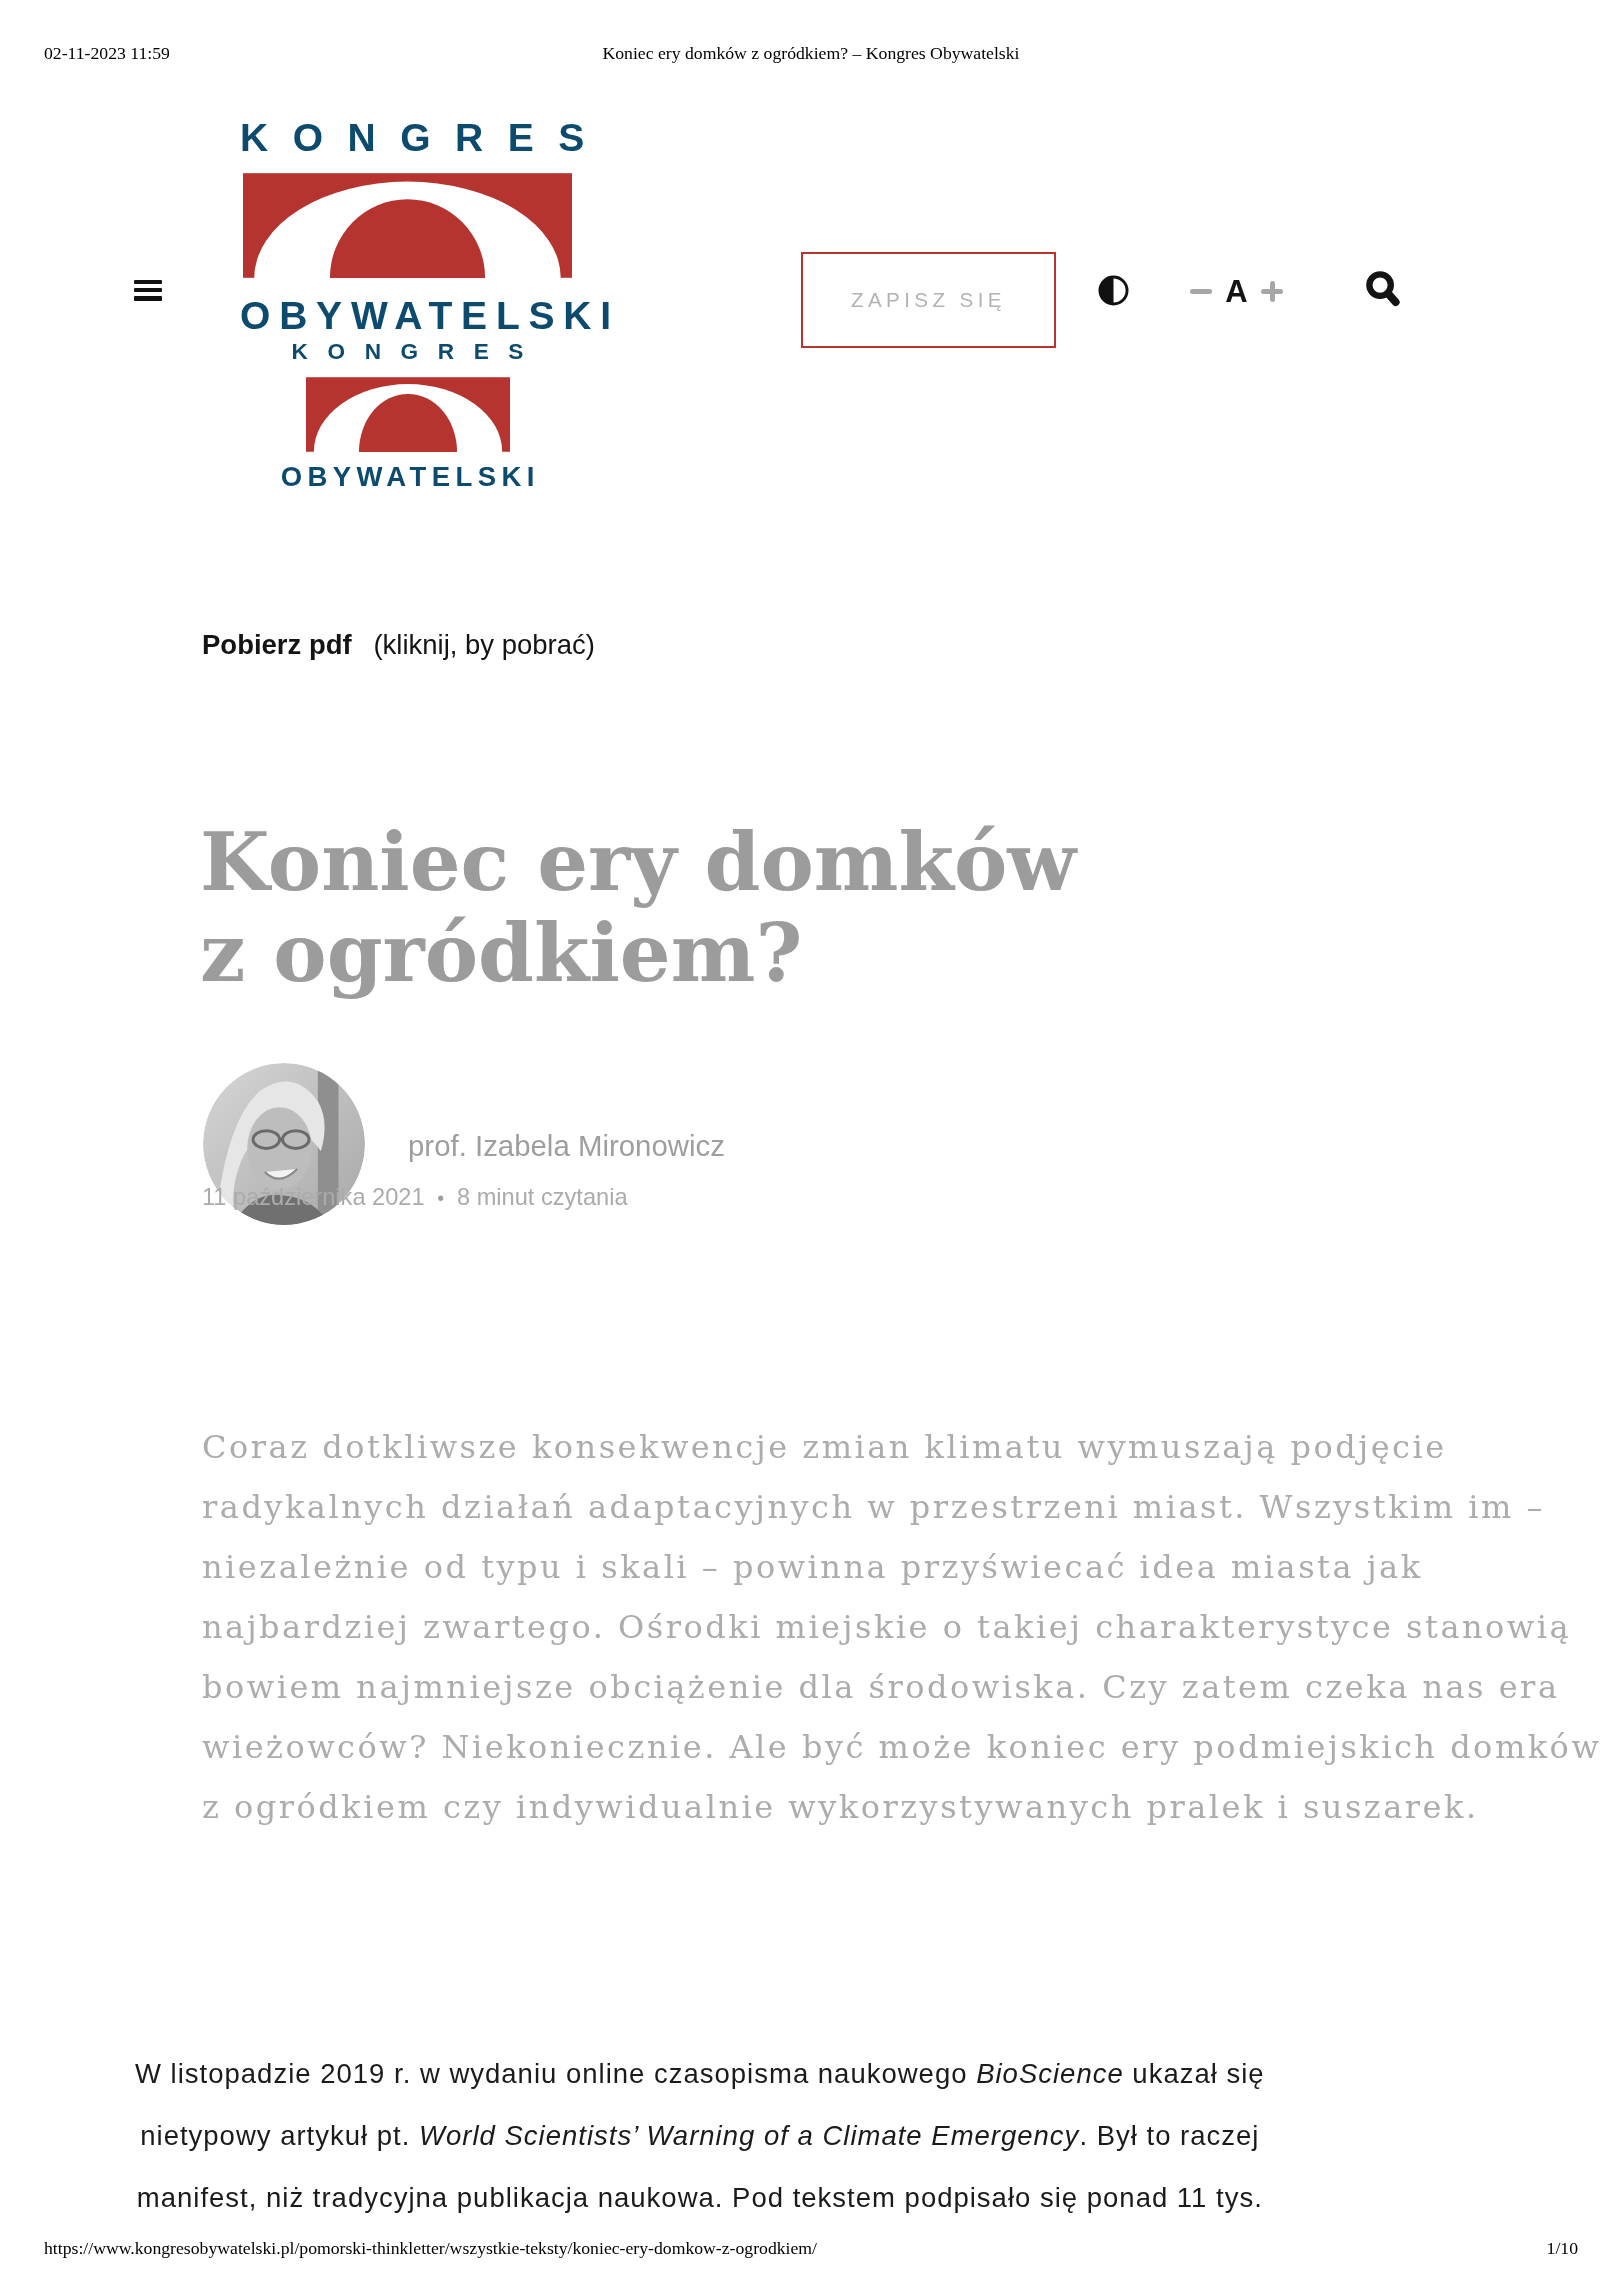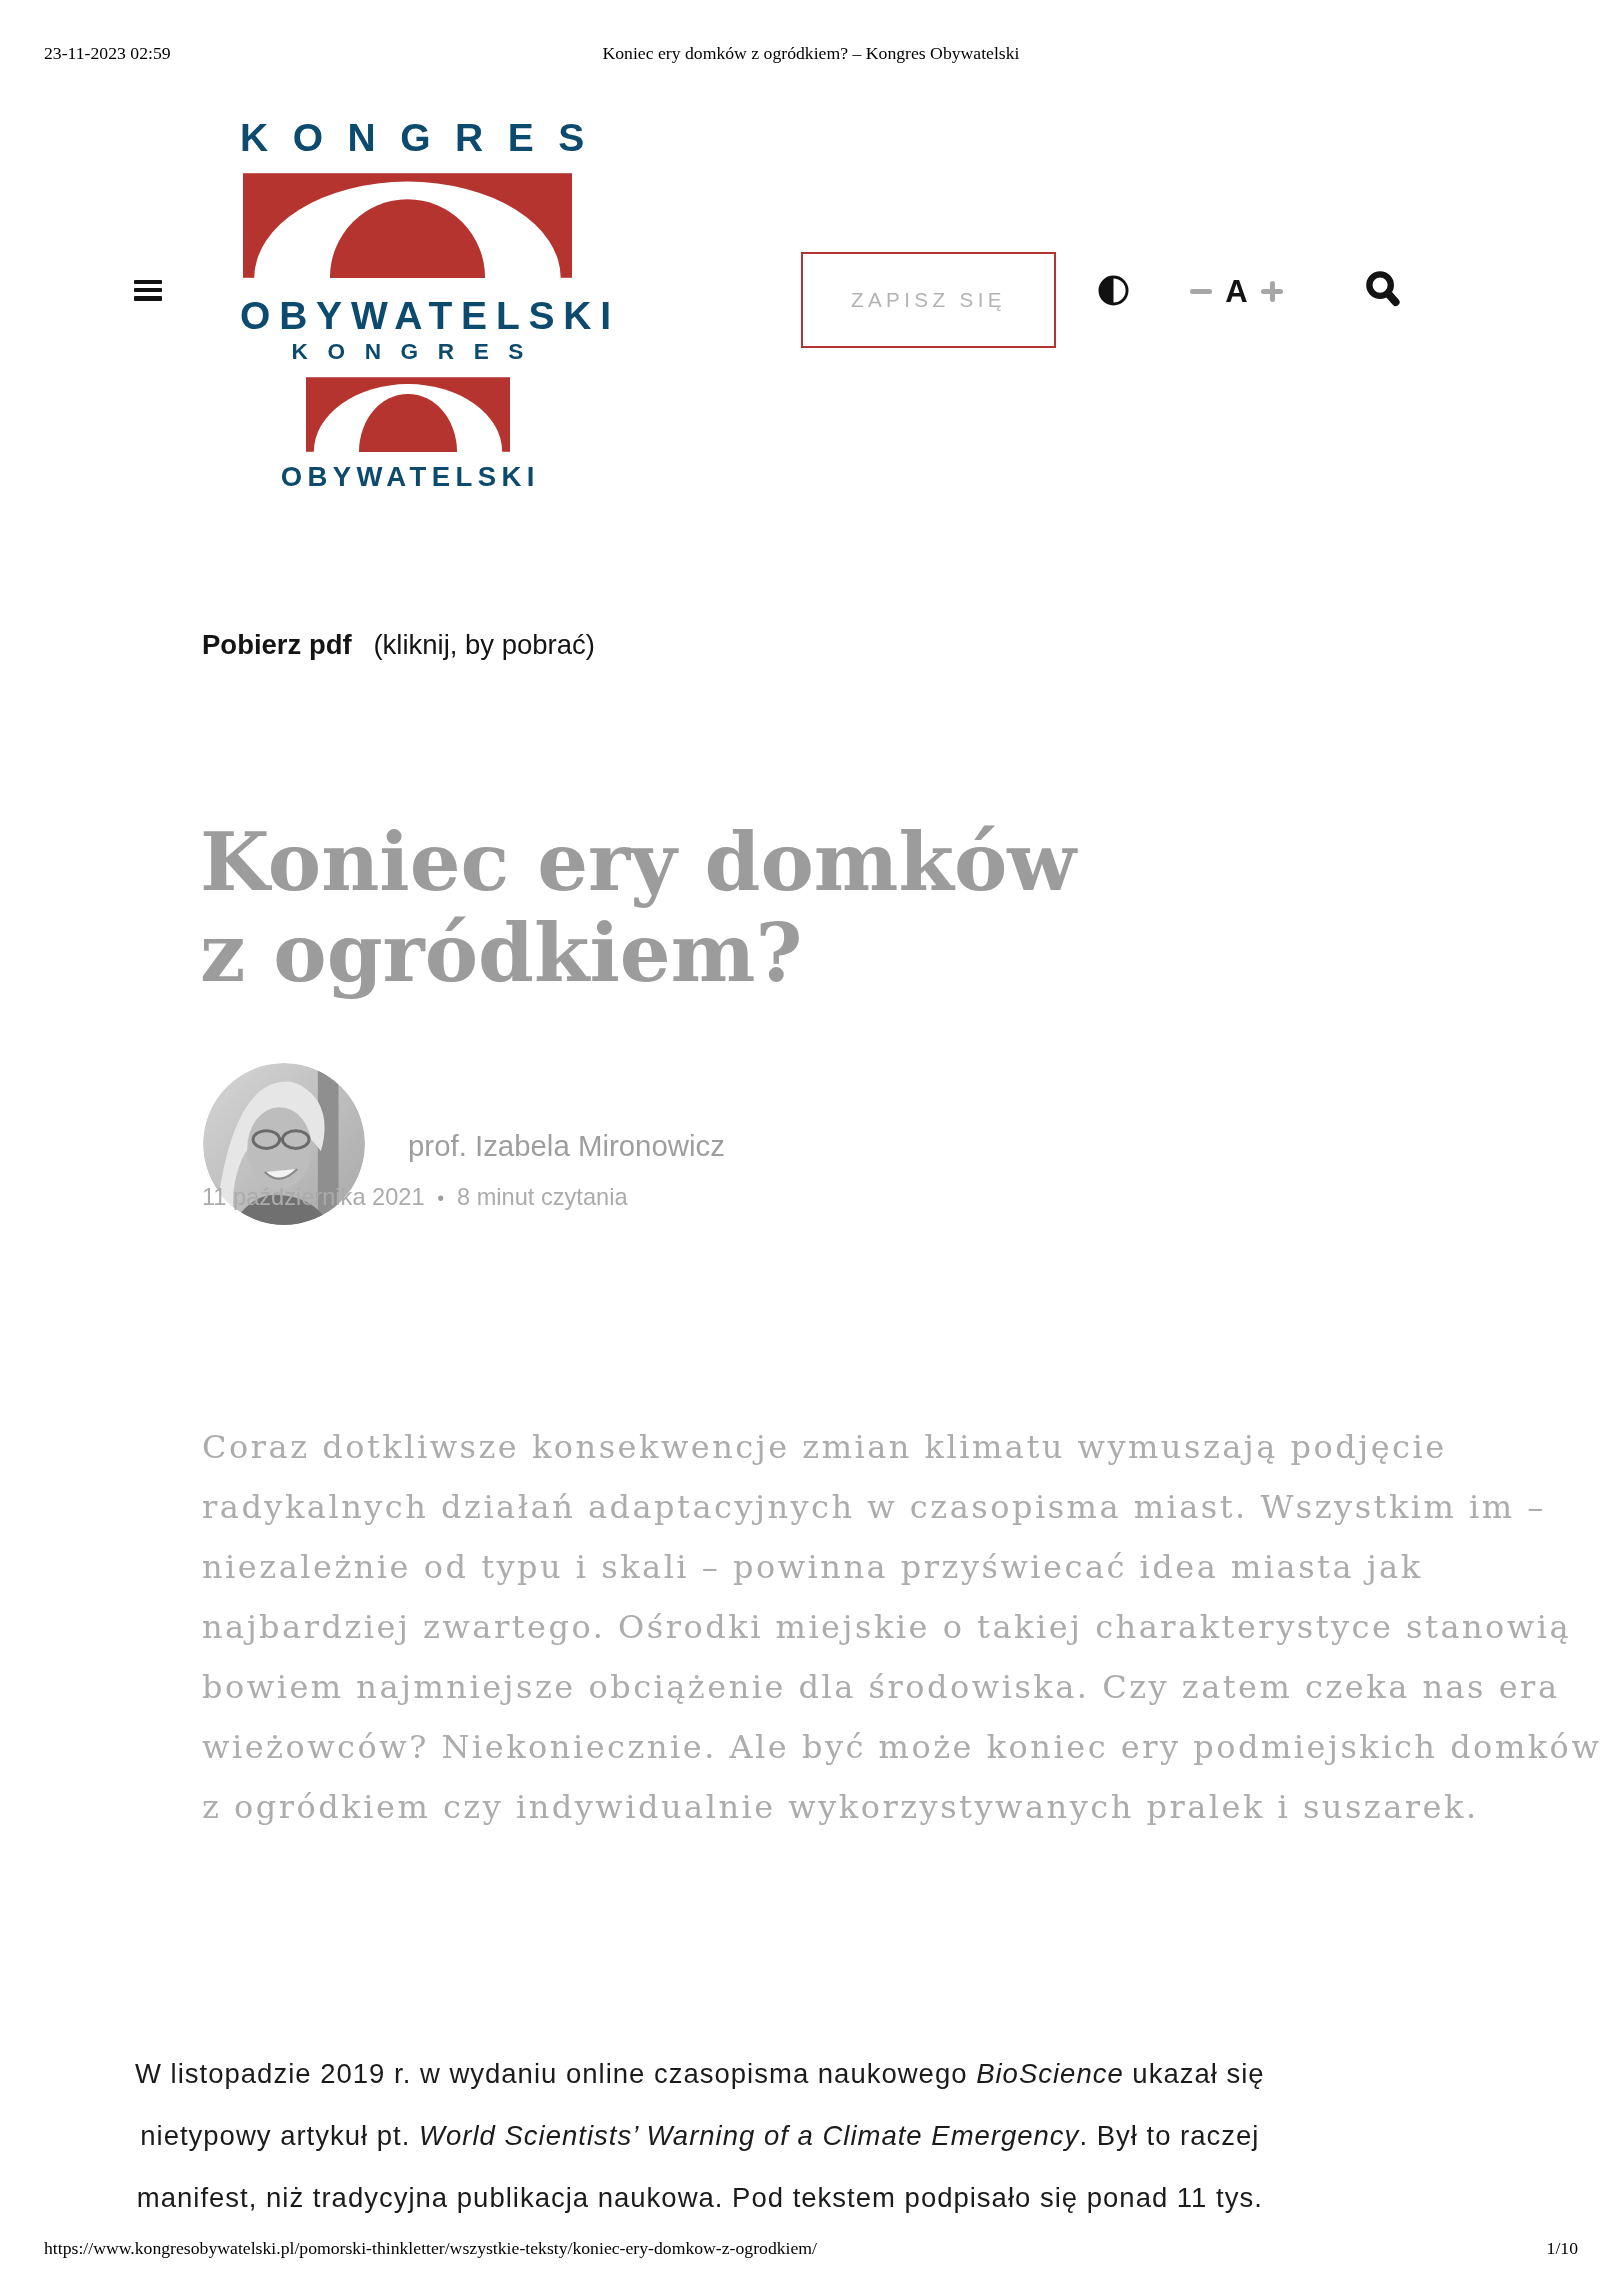--- a/index.html
+++ b/index.html
@@ -81,21 +81,21 @@
 
   .body-text { position:absolute; left:135px; top:2043px;
     font-size:27.5px; letter-spacing:1px; color:#1b1b1b; }
   .body-text .body-line { height:62px; line-height:62px; white-space:nowrap;text-align:center; }
   .body-text em { font-style:italic; }
 </style>
 </head>
 <body>
 
 <div class="print-header">
-  <span>23-11-2023 02:59</span>
+  <span>02-11-2023 11:59</span>
   <span class="ph-title">Koniec ery domków z ogródkiem? – Kongres Obywatelski</span>
 </div>
 
 <div class="hamburger">
   <span></span>
     <span></span>
     <span></span>
 </div>
 
 <div class="logo">
@@ -172,21 +172,21 @@
   </div>
   <div class="author-name">prof. Izabela Mironowicz</div>
 </div>
 
 <div class="meta-row">
   <span>11 października 2021</span><span class="meta-sep">•</span><span>8 minut czytania</span>
 </div>
 
 <div class="lead">
     <div class="lead-line">Coraz dotkliwsze konsekwencje zmian klimatu wymuszają podjęcie</div>
-    <div class="lead-line">radykalnych działań adaptacyjnych w czasopisma miast. Wszystkim im –</div>
+    <div class="lead-line">radykalnych działań adaptacyjnych w przestrzeni miast. Wszystkim im –</div>
     <div class="lead-line">niezależnie od typu i skali – powinna przyświecać idea miasta jak</div>
     <div class="lead-line">najbardziej zwartego. Ośrodki miejskie o takiej charakterystyce stanowią</div>
     <div class="lead-line">bowiem najmniejsze obciążenie dla środowiska. Czy zatem czeka nas era</div>
     <div class="lead-line">wieżowców? Niekoniecznie. Ale być może koniec ery podmiejskich domków</div>
     <div class="lead-line">z ogródkiem czy indywidualnie wykorzystywanych pralek i suszarek.</div>
   </div>
 
 <div class="body-text">
     <div class="body-line"><span>W listopadzie 2019 r. w wydaniu online czasopisma naukowego </span><em>BioScience</em><span> ukazał się</span></div>
     <div class="body-line"><span>nietypowy artykuł pt. </span><em>World Scientists’ Warning of a Climate Emergency</em><span>. Był to raczej</span></div>

